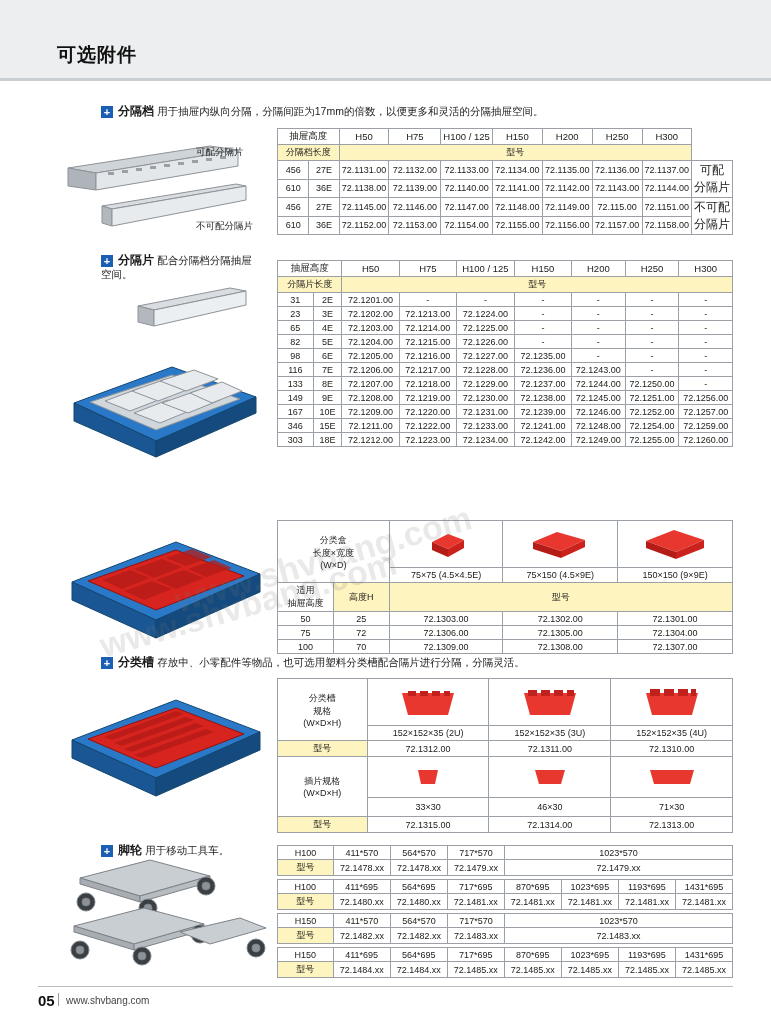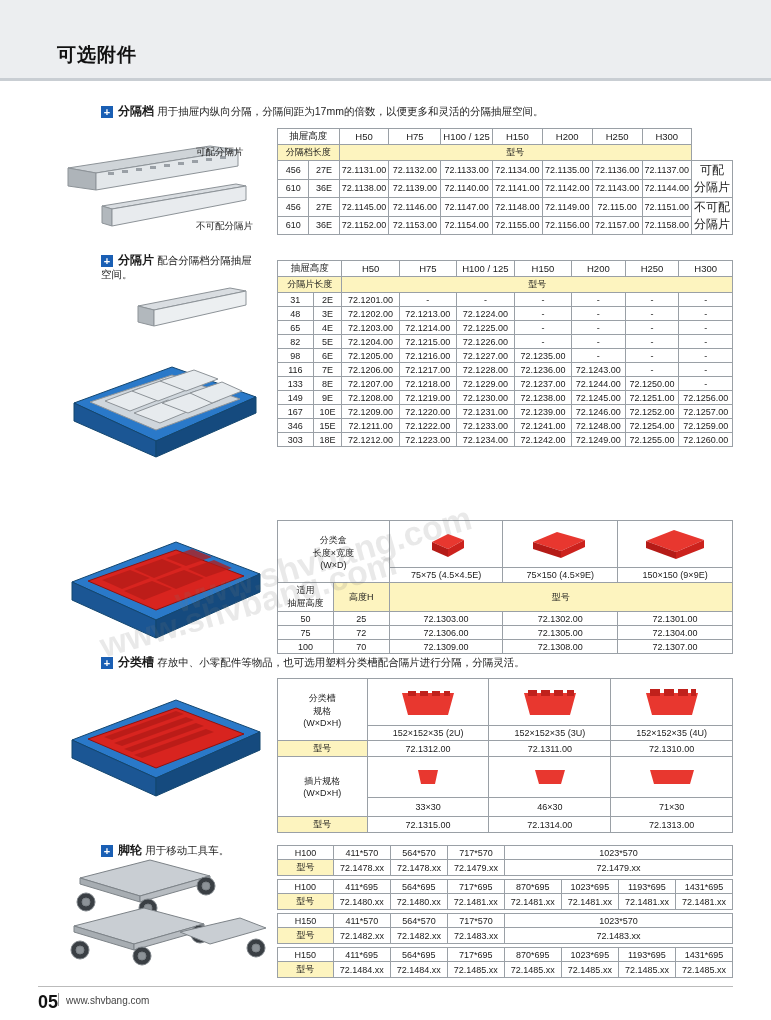--- a/index.html
+++ b/index.html
@@ -76,21 +76,21 @@
   .small { font-size:12px; }
 
   
   .pos { position:absolute; }
 
   
   .illus { position:absolute; }
   .cap { position:absolute; font-size:9.5px; color:#222; }
   
   .footer-rule{position:absolute;left:38px;top:986px;width:695px;height:1px;background:#bbb;}
-  .footer-num{position:absolute;left:38px;top:992px;font-size:18px;font-weight:bold;color:#111;}
+  .footer-num{position:absolute;left:38px;top:992px;font-size:15px;font-weight:bold;color:#111;}
   .footer-txt{position:absolute;left:66px;top:995px;font-size:10px;color:#444;}
   .footer-bar{position:absolute;left:58px;top:993px;width:1px;height:13px;background:#999;}
 
   
   .wm {
     position:absolute; left:170px; top:540px;
     font-size:34px; color:rgba(120,120,120,0.16);
     transform: rotate(-16deg);
     font-weight:bold;
     font-family:"Liberation Sans",sans-serif;
@@ -286,21 +286,21 @@
             <td>2E</td>
             <td>72.1201.00</td>
             <td>-</td>
             <td>-</td>
             <td>-</td>
             <td>-</td>
             <td>-</td>
             <td>-</td>
           </tr>
           <tr>
-            <td>48</td>
+            <td>23</td>
             <td>3E</td>
             <td>72.1202.00</td>
             <td>72.1213.00</td>
             <td>72.1224.00</td>
             <td>-</td>
             <td>-</td>
             <td>-</td>
             <td>-</td>
           </tr>
           <tr>

